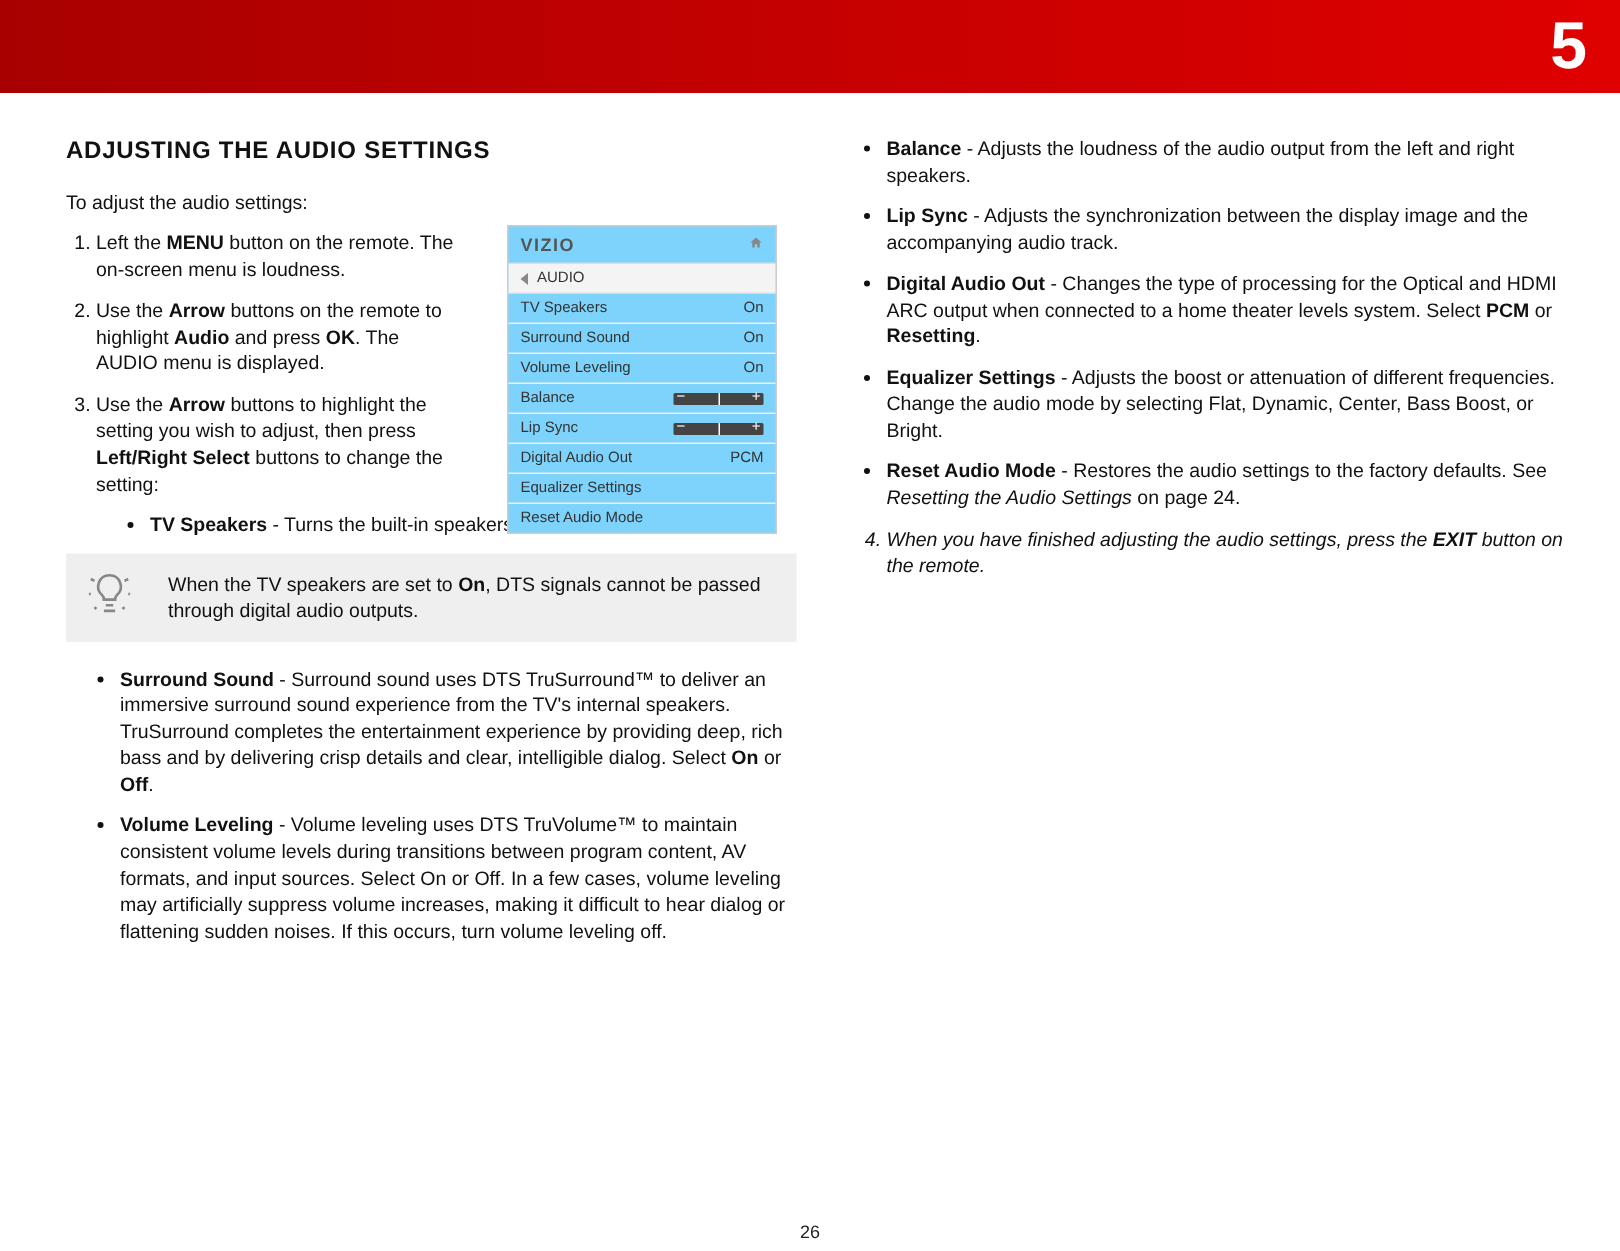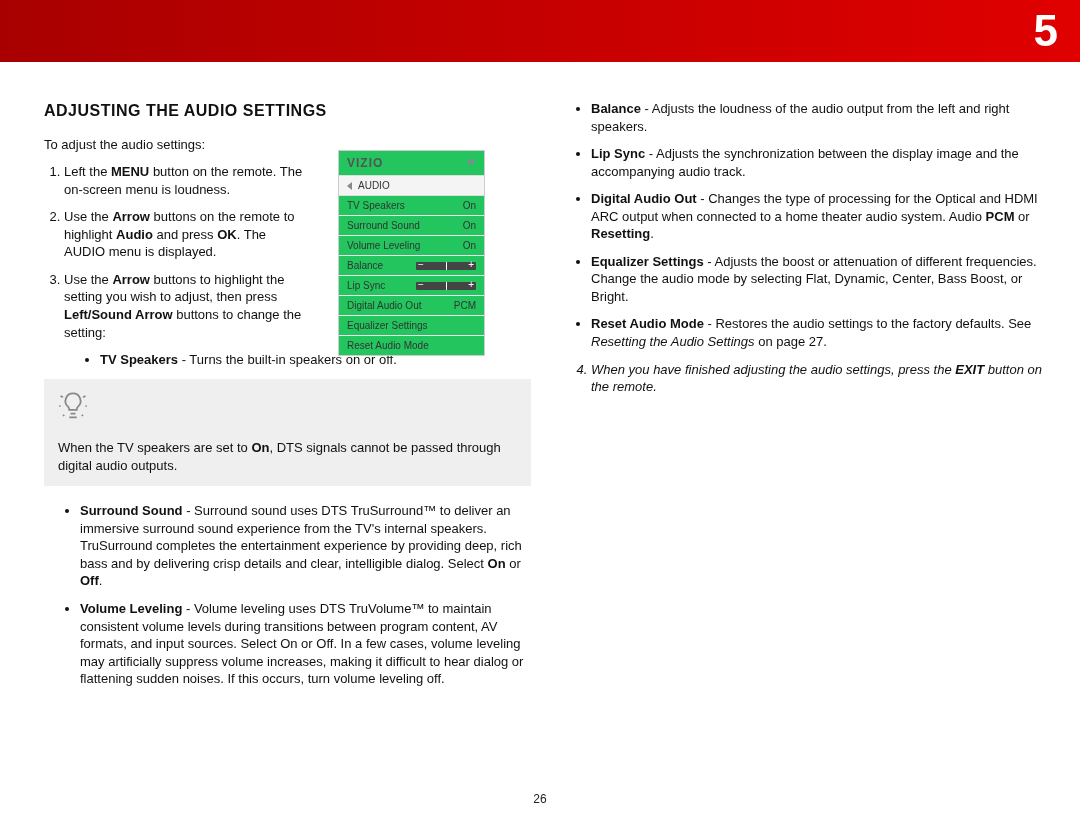--- a/index.html
+++ b/index.html
@@ -1,51 +1,51 @@
 <!DOCTYPE html>
 <html><head>
 <meta charset="utf-8">
 <style>
   * { box-sizing: border-box; margin: 0; padding: 0; }
   html, body { width: 1080px; height: 834px; font-family: Helvetica, Arial, sans-serif; color: #111; background:#fff; }
   .page { position: relative; width: 1080px; height: 834px; }
   .red-banner { position:absolute; top:0; right:0; height:62px; width:1080px;
     background: linear-gradient(to right, #a80000 0%, #c00000 40%, #e00000 100%); }
   .red-banner .chapnum { position:absolute; right:22px; top:6px; color:#fff; font-size:44px; font-weight:bold; }
-  .content { position:absolute; top:74px; left:0; width:1080px; height:742px; padding:26px 22px 10px 44px; }
+  .content { position:absolute; top:64px; left:0; width:1080px; height:742px; padding:26px 22px 10px 44px; }
   .columns { display:flex; gap:40px; }
   .col { width:490px; font-size:13px; line-height:1.35; }
   .col h1 { font-size:16px; font-weight:900; letter-spacing:0.5px; margin-bottom:14px; }
   .col p { margin-bottom:10px; }
   ol.steps { list-style: decimal; padding-left:20px; }
   ol.steps > li { margin-bottom:10px; }
   ul.bullets { list-style: disc; padding-left:36px; }
   ul.bullets > li { margin-bottom:10px; }
   .step1-text { width:240px; }
-  .callout { background:#efefef; display:flex; gap:14px; padding:12px 14px; margin:8px 0 16px 0; align-items:flex-start;flex-direction:column; }
+  .callout { background:#efefef; display:flex; gap:24px; padding:12px 14px; margin:8px 0 16px 0; align-items:flex-start; }
   .callout .bulb svg { width:30px; height:30px; }
   .callout .txt { font-size:13px; line-height:1.35; }
   b, strong { font-weight:700; }
   em { font-style: italic; }
 
   
-  .osd { position:absolute; left:338px; top:150px; width:147px; border:1px solid #ccc; font-size:10px; background:#22c55e; color:#333; }
+  .osd { position:absolute; left:338px; top:150px; width:180px; border:1px solid #ccc; font-size:10px; background:#7dd3fc; color:#333; }
   .osd .hdr { display:flex; justify-content:space-between; align-items:center; padding:5px 8px; border-bottom:1px solid #ddd; }
   .osd .hdr .logo { font-weight:700; letter-spacing:1px; font-size:12px; color:#555;}
   .osd .hdr .home svg { width:10px; height:10px; }
   .osd .sub { display:flex; align-items:center; gap:6px; padding:4px 8px; border-bottom:1px solid #ddd; background:#f4f4f4;}
   .osd .sub .tri { width:0;height:0;border-top:4px solid transparent;border-bottom:4px solid transparent;border-right:5px solid #888; }
   .osd .row { display:flex; justify-content:space-between; align-items:center; padding:4px 8px; border-bottom:1px solid #eee; }
   .osd .row:last-child { border-bottom:none; }
   .osd .slider { width:60px; height:8px; background:#444; position:relative; border-radius:1px; }
   .osd .slider .minus { position:absolute; left:2px; top:-3px; color:#fff; font-size:10px; line-height:12px;}
   .osd .slider .plus  { position:absolute; right:2px; top:-3px; color:#fff; font-size:10px; line-height:12px;}
   .osd .slider .tick  { position:absolute; left:50%; top:0; width:1px; height:8px; background:#fff; }
 
-  .pagefoot { position:absolute; bottom:28px; left:0; width:1080px; text-align:center; font-size:12px; color:#222;}
+  .pagefoot { position:absolute; bottom:6px; left:0; width:1080px; text-align:center; font-size:12px; color:#222;}
 </style>
 </head>
 <body>
 
 <div class="page">
 
   <div class="red-banner">
     <div class="chapnum">5</div>
   </div>
 
@@ -62,21 +62,21 @@
               <span>Left the </span><b>MENU</b><span> button on the remote. The on-screen menu is loudness.</span>
             </div>
           </li>
           <li>
             <div class="step1-text">
               <span>Use the </span><b>Arrow</b><span> buttons on the remote to highlight </span><b>Audio</b><span> and press </span><b>OK</b><span>. The AUDIO menu is displayed.</span>
             </div>
           </li>
           <li>
             <div class="step1-text">
-              <span>Use the </span><b>Arrow</b><span> buttons to highlight the setting you wish to adjust, then press </span><b>Left/Sound Arrow</b><span> buttons to change the setting:</span>
+              <span>Use the </span><b>Arrow</b><span> buttons to highlight the setting you wish to adjust, then press </span><b>Left/Right Select</b><span> buttons to change the setting:</span>
             </div>
             <ul class="bullets" style="margin-top:10px;">
               <li>
                 <b>TV Speakers</b><span> - Turns the built-in speakers on or off.</span>
               </li>
             </ul>
           </li>
         </ol>
 
         <div class="callout">
@@ -103,27 +103,27 @@
 
       <div class="col">
         <ul class="bullets" style="padding-left:20px;">
           <li>
             <b>Balance</b><span> - Adjusts the loudness of the audio output from the left and right speakers.</span>
           </li>
           <li>
             <b>Lip Sync</b><span> - Adjusts the synchronization between the display image and the accompanying audio track.</span>
           </li>
           <li>
-            <b>Digital Audio Out</b><span> - Changes the type of processing for the Optical and HDMI ARC output when connected to a home theater audio system. Audio </span><b>PCM</b><span> or </span><b>Resetting</b><span>.</span>
+            <b>Digital Audio Out</b><span> - Changes the type of processing for the Optical and HDMI ARC output when connected to a home theater levels system. Select </span><b>PCM</b><span> or </span><b>Resetting</b><span>.</span>
           </li>
           <li>
             <b>Equalizer Settings</b><span> - Adjusts the boost or attenuation of different frequencies. Change the audio mode by selecting Flat, Dynamic, Center, Bass Boost, or Bright.</span>
           </li>
           <li>
-            <b>Reset Audio Mode</b><span> - Restores the audio settings to the factory defaults. See </span><em>Resetting the Audio Settings</em><span> on page 27.</span>
+            <b>Reset Audio Mode</b><span> - Restores the audio settings to the factory defaults. See </span><em>Resetting the Audio Settings</em><span> on page 24.</span>
           </li>
         </ul>
         <ol class="steps" start="4" style="margin-top:6px;font-style:italic;">
           <li>
             <span>When you have finished adjusting the audio settings, press the </span><b>EXIT</b><span> button on the remote.</span>
           </li>
         </ol>
       </div>
     </div>
   </div>

